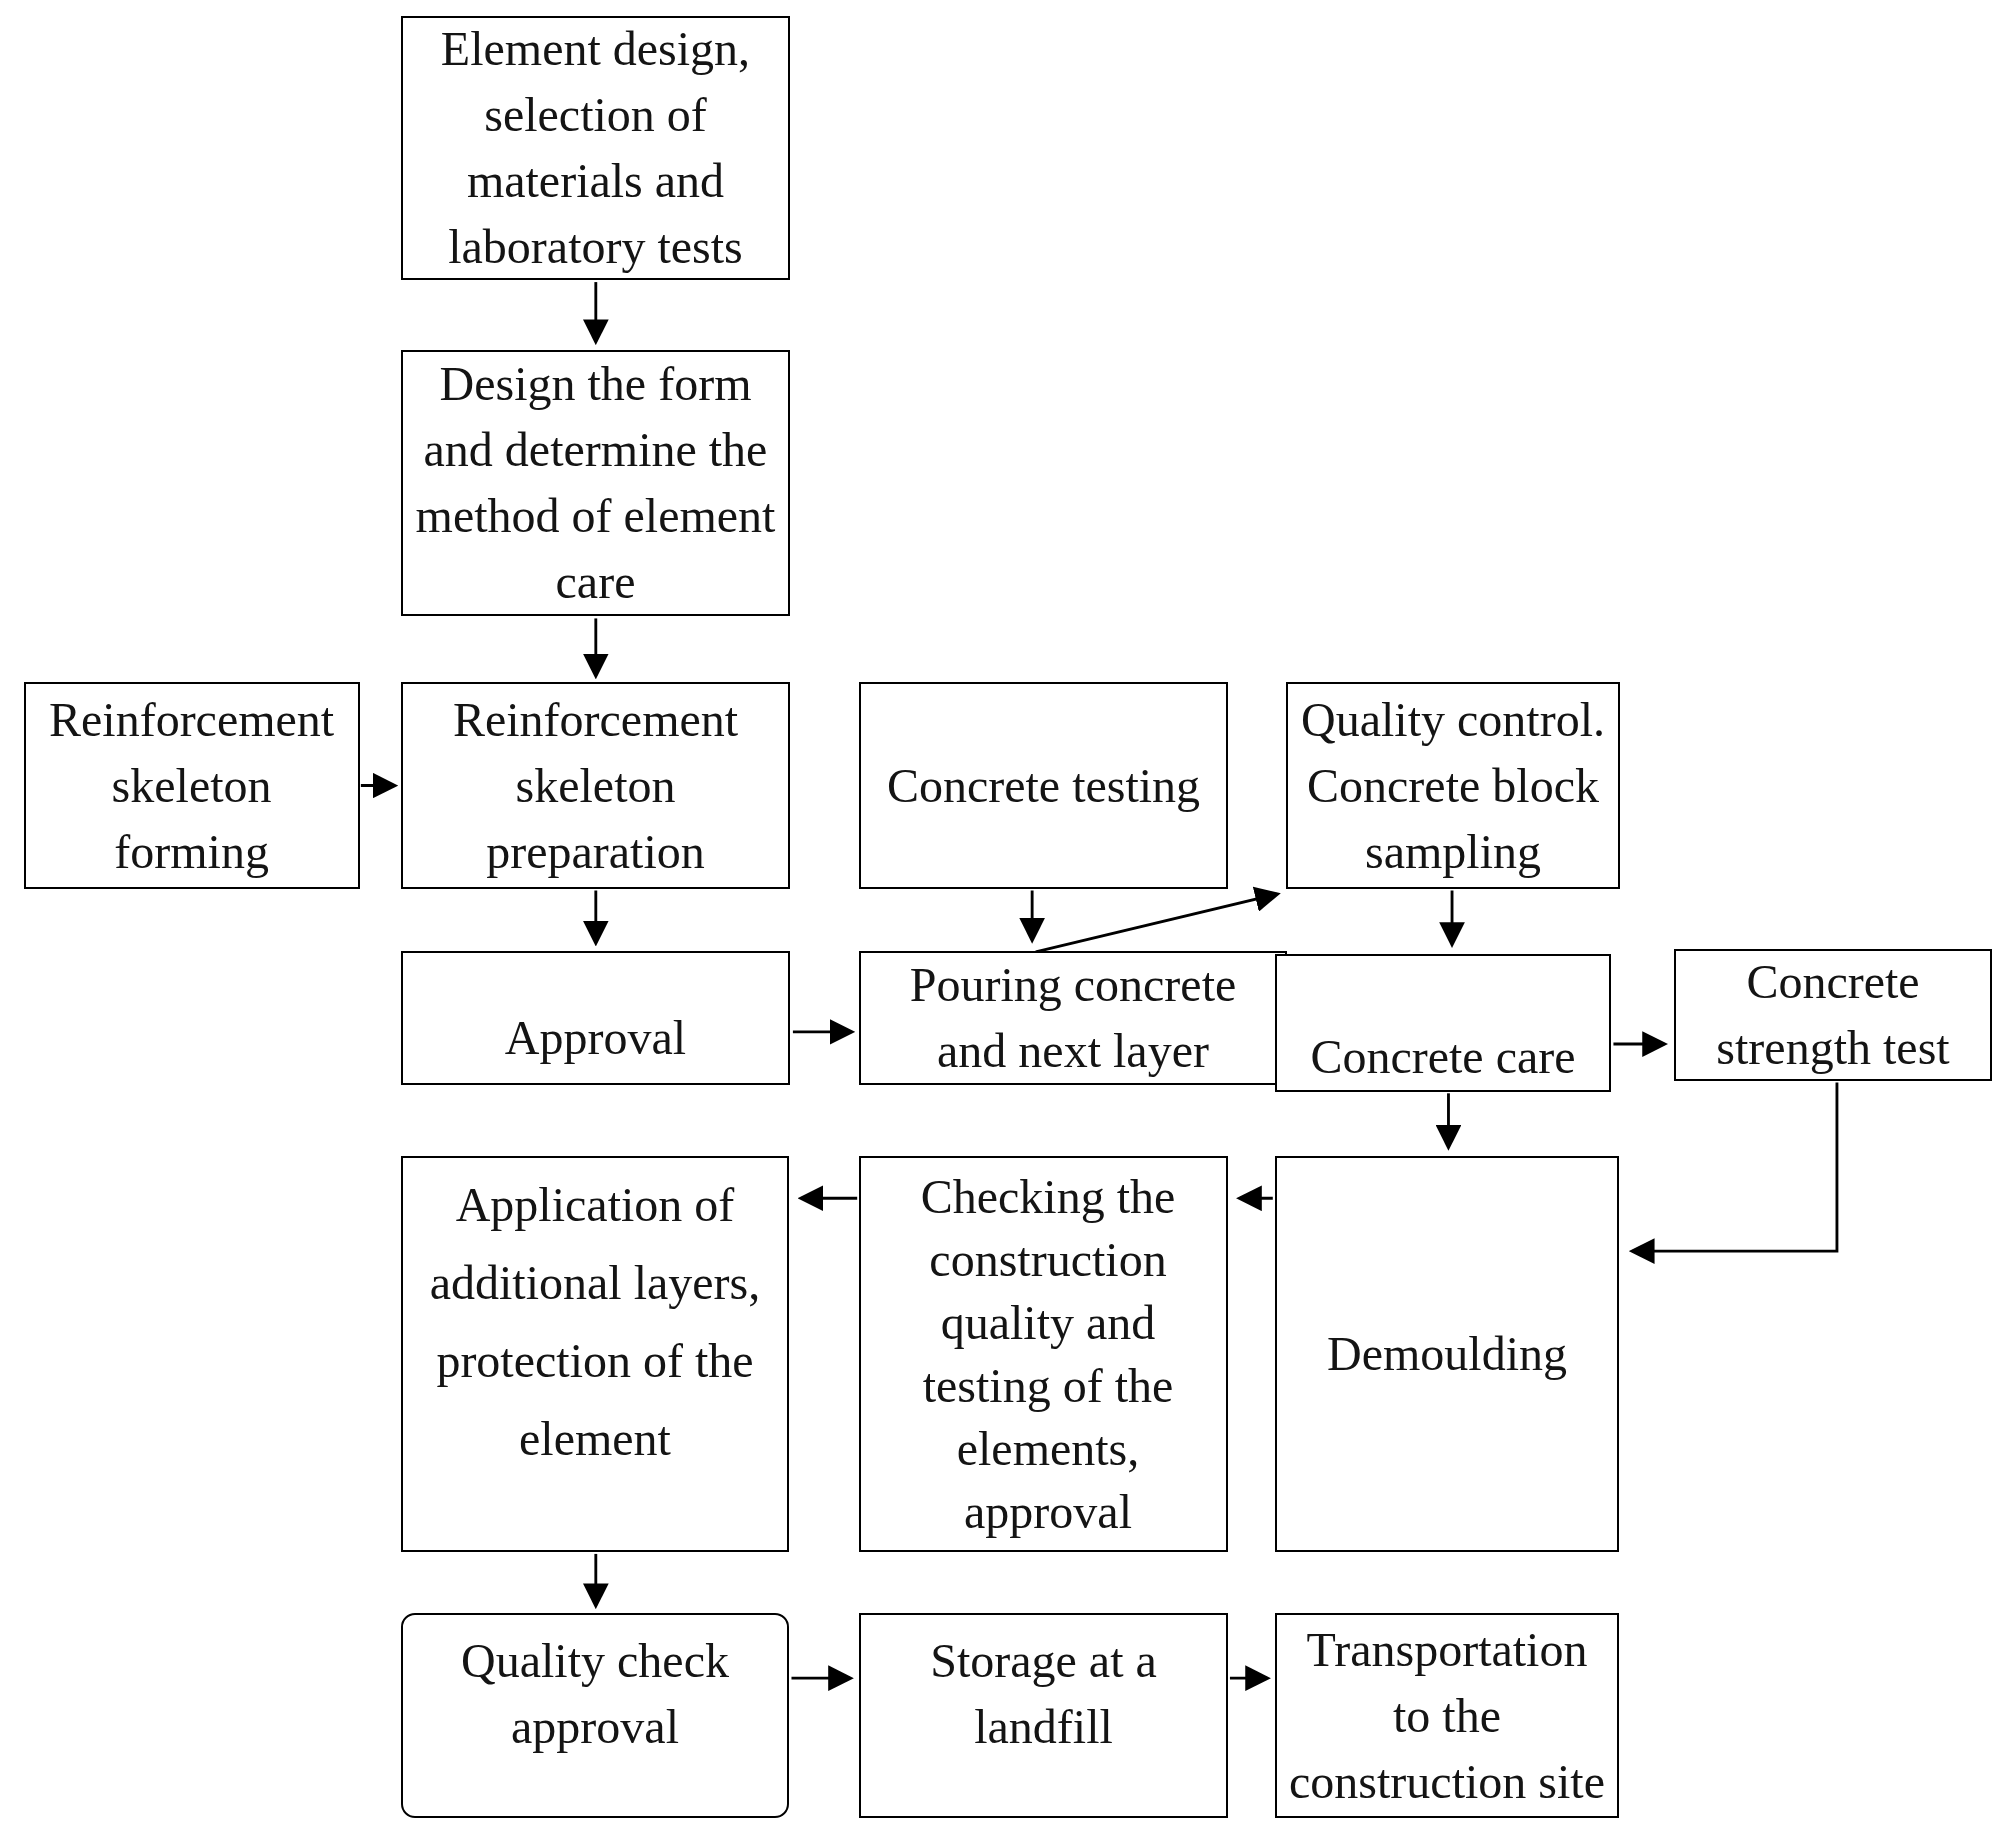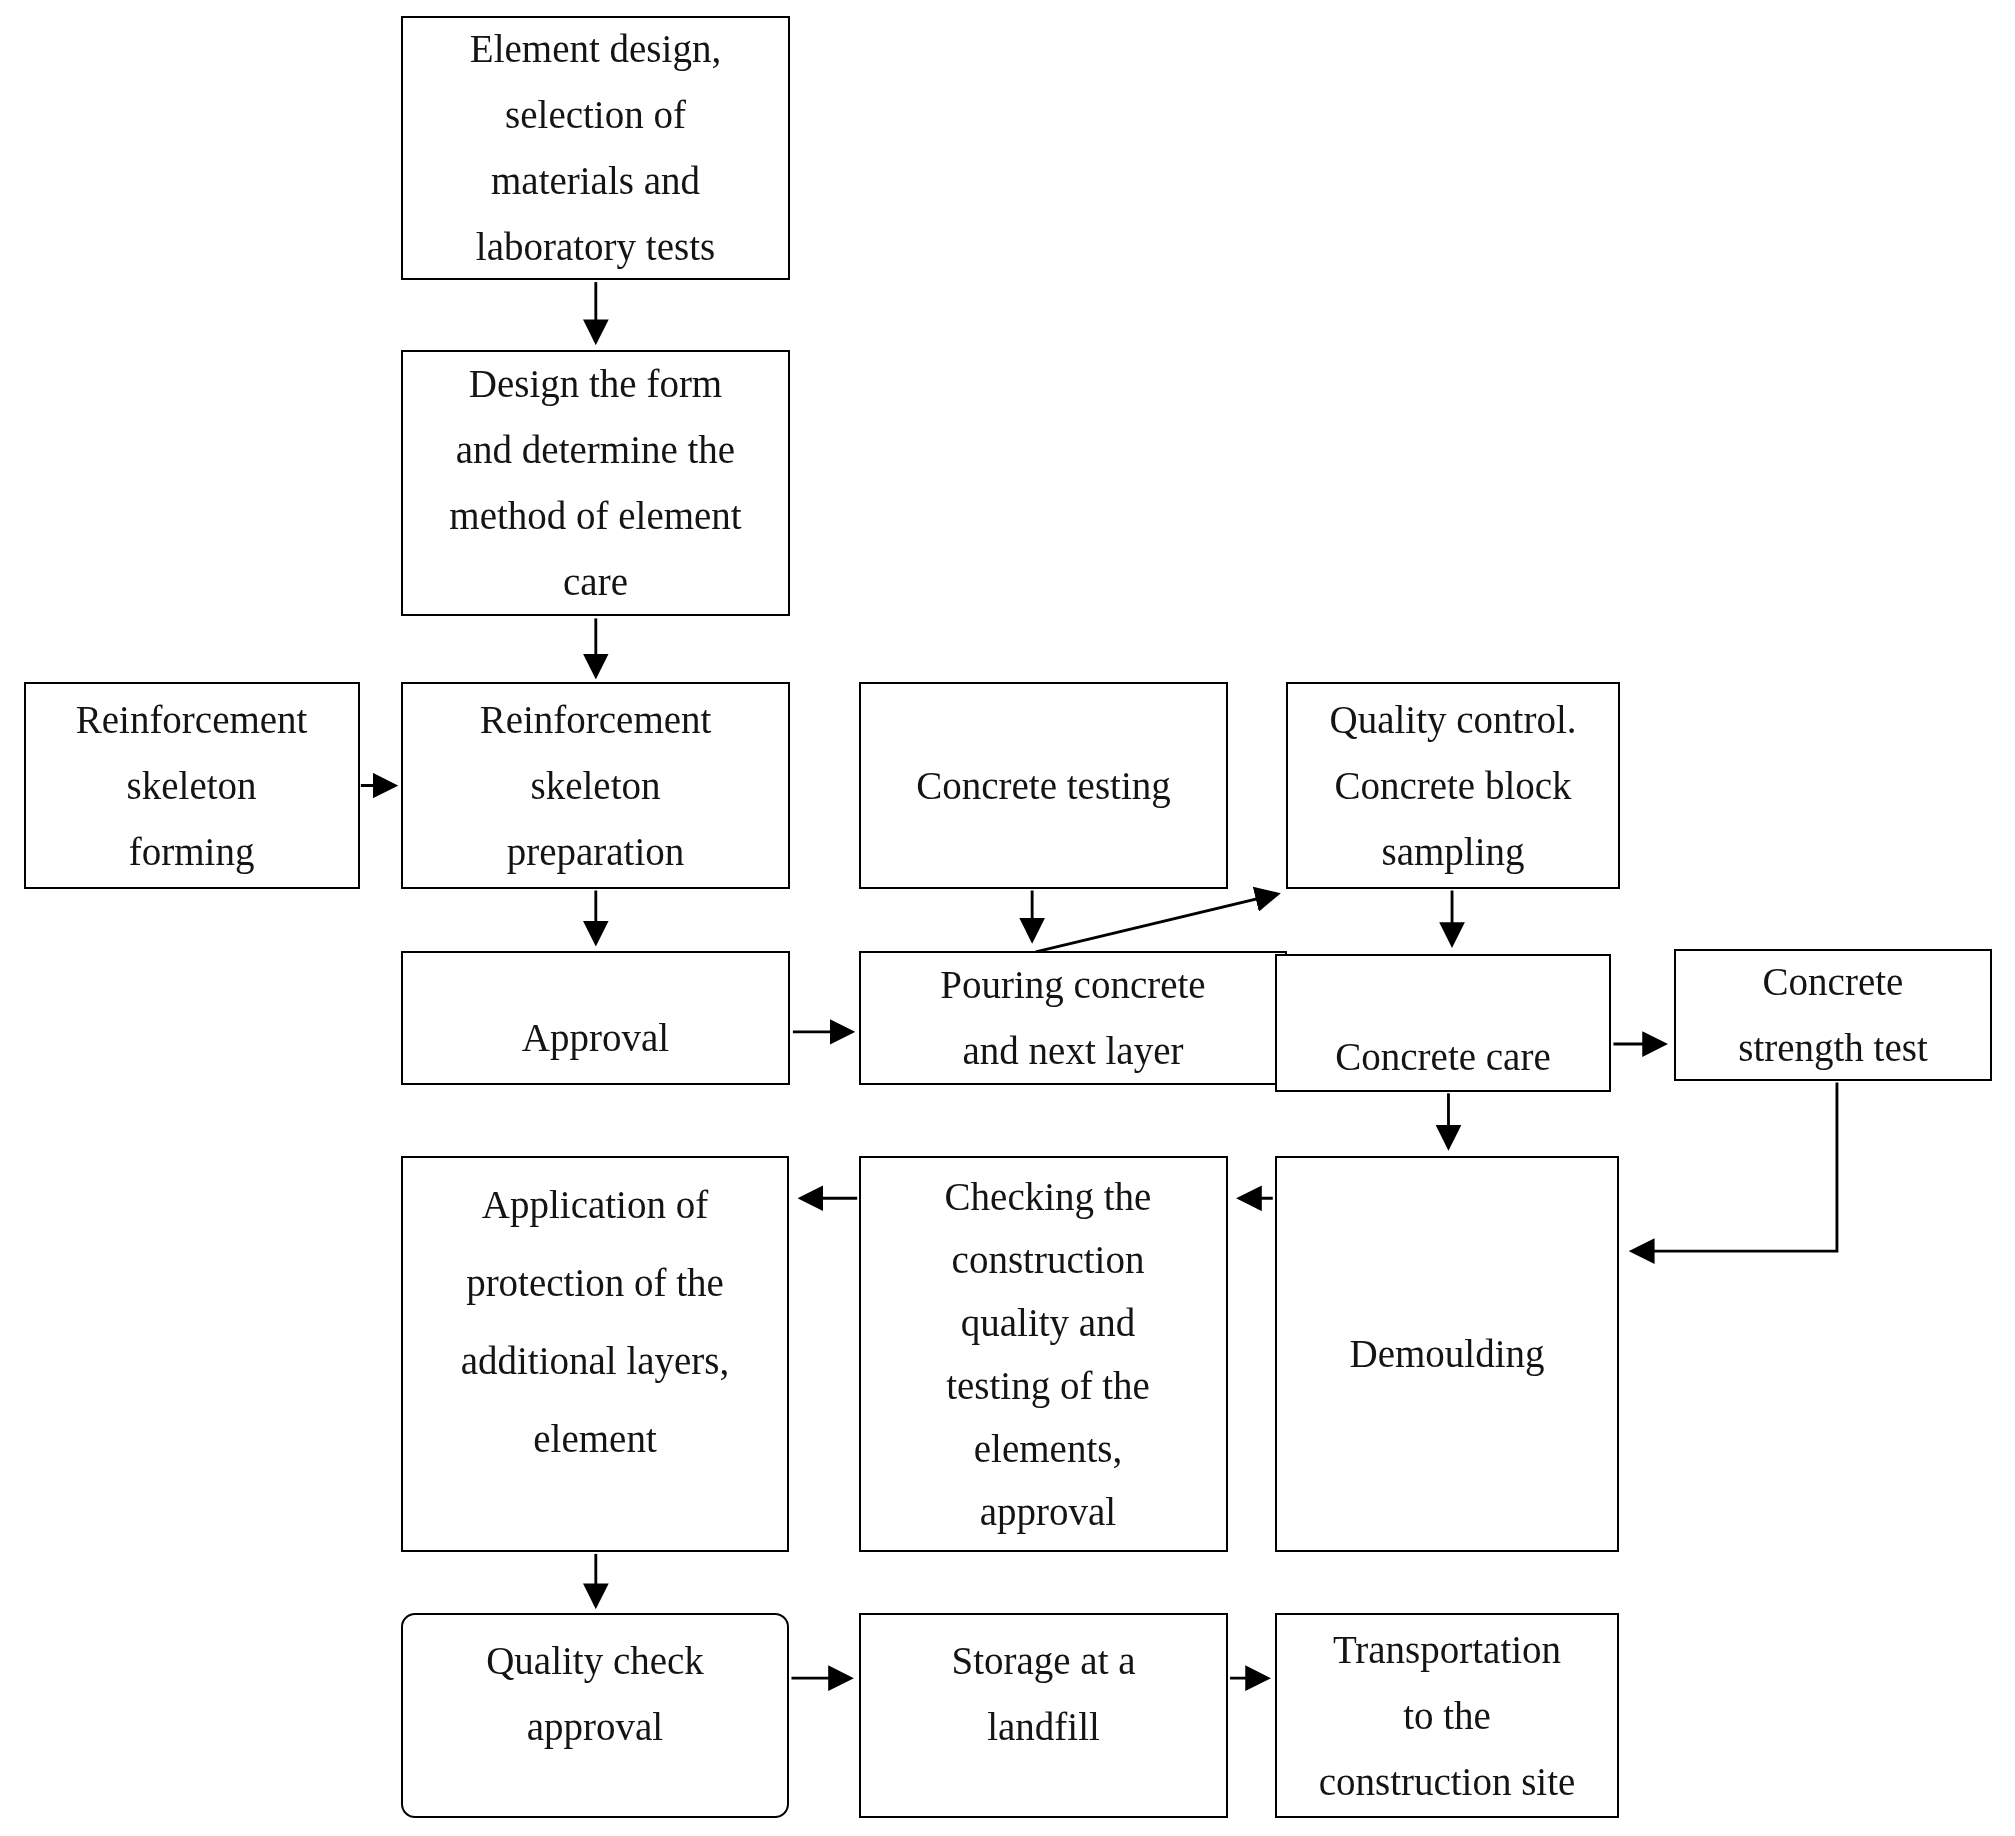--- a/index.html
+++ b/index.html
@@ -13,21 +13,21 @@
   .node{
     position:absolute;
     box-sizing:border-box;
     background:#ffffff;
     border:2.9px solid #000000;
     display:flex;
     flex-direction:column;
     justify-content:center;
     align-items:center;
     text-align:center;
-    font-size:39px;
+    font-size:48px;
     line-height:66px;
   }
   .node .ln{white-space:nowrap;}
   .tight{line-height:63px;}
   .bias-down{padding-top:39px;}
   .bias-down2{padding-top:29px;}
   .bias-up{padding-bottom:64px;gap:12px;}
   .bias-up2{padding-bottom:43px;}
 
   
@@ -130,22 +130,22 @@
     <div class="ln">Concrete care</div>
   </div>
 
   <div class="node nJ">
     <div class="ln">Concrete</div>
     <div class="ln">strength test</div>
   </div>
 
   <div class="node nK bias-up">
     <div class="ln">Application of</div>
+    <div class="ln">additional layers,</div>
     <div class="ln">protection of the</div>
-    <div class="ln">additional layers,</div>
     <div class="ln">element</div>
   </div>
 
   <div class="node nL tight">
     <div class="ln">Checking the</div>
     <div class="ln">construction</div>
     <div class="ln">quality and</div>
     <div class="ln">testing of the</div>
     <div class="ln">elements,</div>
     <div class="ln">approval</div>

